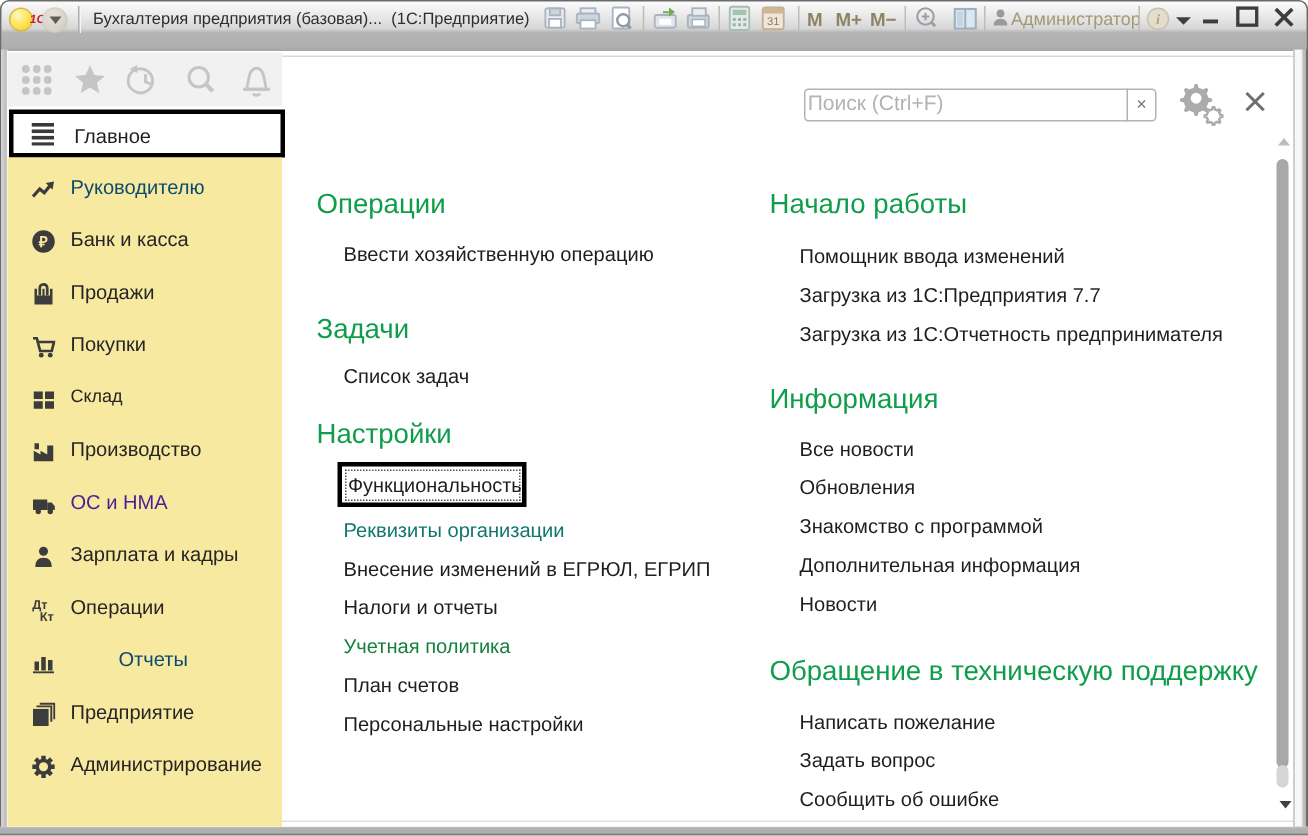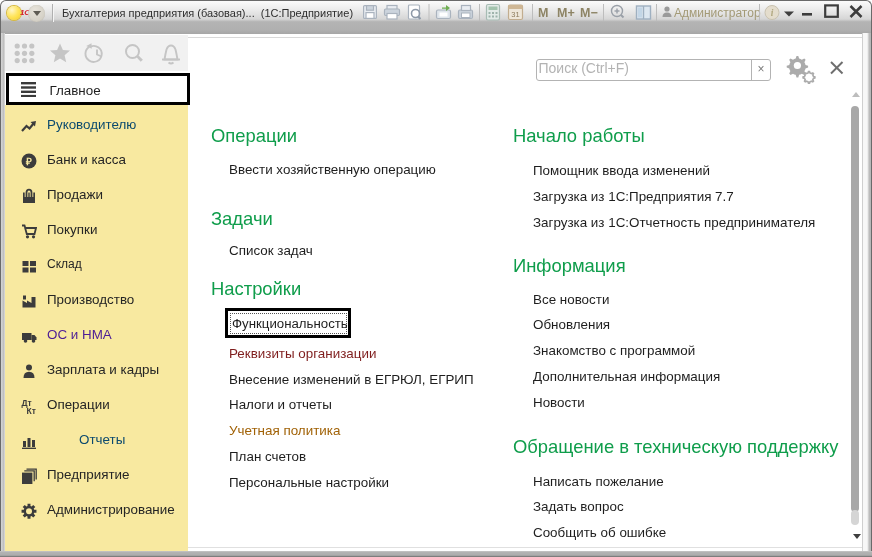--- a/index.html
+++ b/index.html
@@ -312,24 +312,24 @@
 <div id="content">
     <div class="abs" style="left:211px;top:125px;font-size:18.4px;color:#0f9d4b;white-space:nowrap;">Операции</div>
     <div class="abs" style="left:211px;top:207.5px;font-size:18.4px;color:#0f9d4b;white-space:nowrap;">Задачи</div>
     <div class="abs" style="left:211px;top:278px;font-size:18.4px;color:#0f9d4b;white-space:nowrap;">Настройки</div>
     <div class="abs" style="left:513px;top:125px;font-size:18.4px;color:#0f9d4b;white-space:nowrap;">Начало работы</div>
     <div class="abs" style="left:513px;top:255px;font-size:18.4px;color:#0f9d4b;white-space:nowrap;">Информация</div>
     <div class="abs" style="left:513px;top:436px;font-size:18.4px;color:#0f9d4b;white-space:nowrap;">Обращение в техническую поддержку</div>
     <div class="abs" style="left:229px;top:161.5px;font-size:13.4px;color:#1e1e1e;white-space:nowrap;">Ввести хозяйственную операцию</div>
     <div class="abs" style="left:229px;top:243px;font-size:13.4px;color:#1e1e1e;white-space:nowrap;">Список задач</div>
     <div class="abs" style="left:232px;top:315.5px;font-size:13.25px;color:#1e1e1e;white-space:nowrap;">Функциональность</div>
-    <div class="abs" style="left:229px;top:346px;font-size:13.4px;color:#7f1d1d;white-space:nowrap;">Реквизиты организации</div>
+    <div class="abs" style="left:229px;top:346px;font-size:13.4px;color:#0f766e;white-space:nowrap;">Реквизиты организации</div>
     <div class="abs" style="left:229px;top:371.7px;font-size:13.4px;color:#1e1e1e;white-space:nowrap;">Внесение изменений в ЕГРЮЛ, ЕГРИП</div>
     <div class="abs" style="left:229px;top:397.4px;font-size:13.4px;color:#1e1e1e;white-space:nowrap;">Налоги и отчеты</div>
-    <div class="abs" style="left:229px;top:423.1px;font-size:13.4px;color:#a16207;white-space:nowrap;">Учетная политика</div>
+    <div class="abs" style="left:229px;top:423.1px;font-size:13.4px;color:#15803d;white-space:nowrap;">Учетная политика</div>
     <div class="abs" style="left:229px;top:448.8px;font-size:13.4px;color:#1e1e1e;white-space:nowrap;">План счетов</div>
     <div class="abs" style="left:229px;top:474.5px;font-size:13.4px;color:#1e1e1e;white-space:nowrap;">Персональные настройки</div>
     <div class="abs" style="left:533px;top:163px;font-size:13.4px;color:#1e1e1e;white-space:nowrap;">Помощник ввода изменений</div>
     <div class="abs" style="left:533px;top:188.9px;font-size:13.4px;color:#1e1e1e;white-space:nowrap;">Загрузка из 1С:Предприятия 7.7</div>
     <div class="abs" style="left:533px;top:214.8px;font-size:13.4px;color:#1e1e1e;white-space:nowrap;">Загрузка из 1С:Отчетность предпринимателя</div>
     <div class="abs" style="left:533px;top:291.5px;font-size:13.4px;color:#1e1e1e;white-space:nowrap;">Все новости</div>
     <div class="abs" style="left:533px;top:317.4px;font-size:13.4px;color:#1e1e1e;white-space:nowrap;">Обновления</div>
     <div class="abs" style="left:533px;top:343.3px;font-size:13.4px;color:#1e1e1e;white-space:nowrap;">Знакомство с программой</div>
     <div class="abs" style="left:533px;top:369.2px;font-size:13.4px;color:#1e1e1e;white-space:nowrap;">Дополнительная информация</div>
     <div class="abs" style="left:533px;top:395.1px;font-size:13.4px;color:#1e1e1e;white-space:nowrap;">Новости</div>

